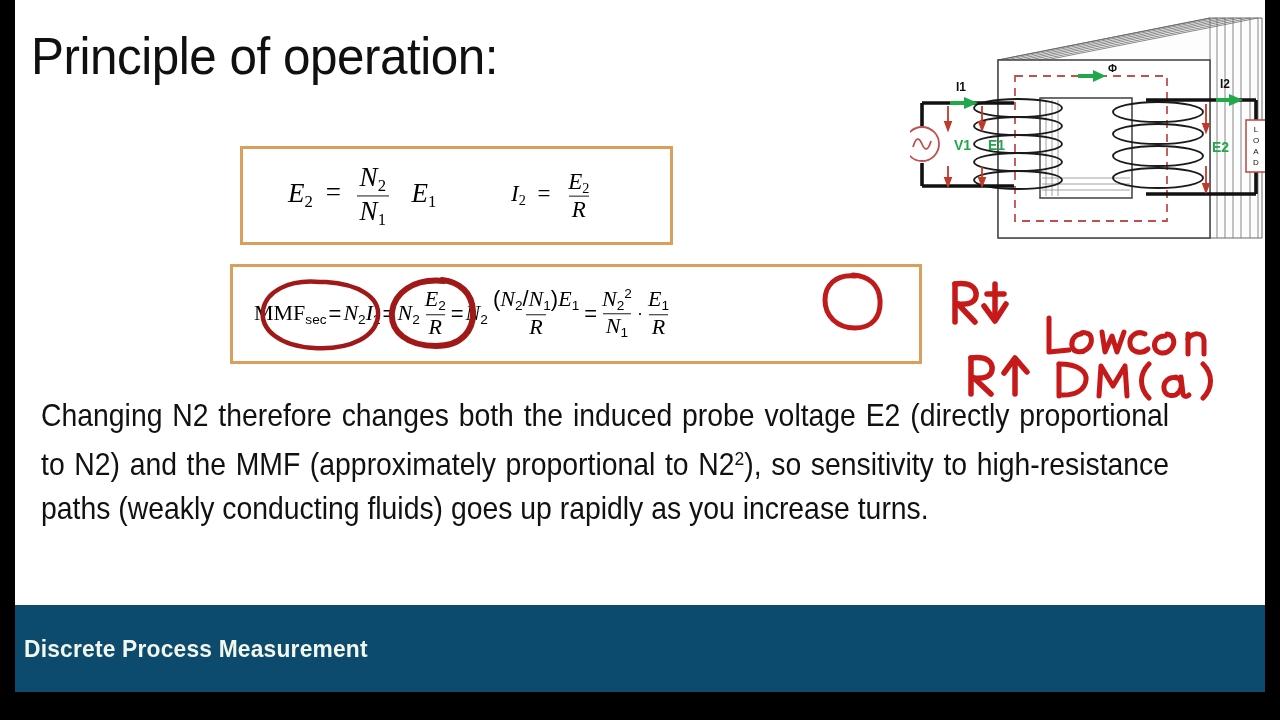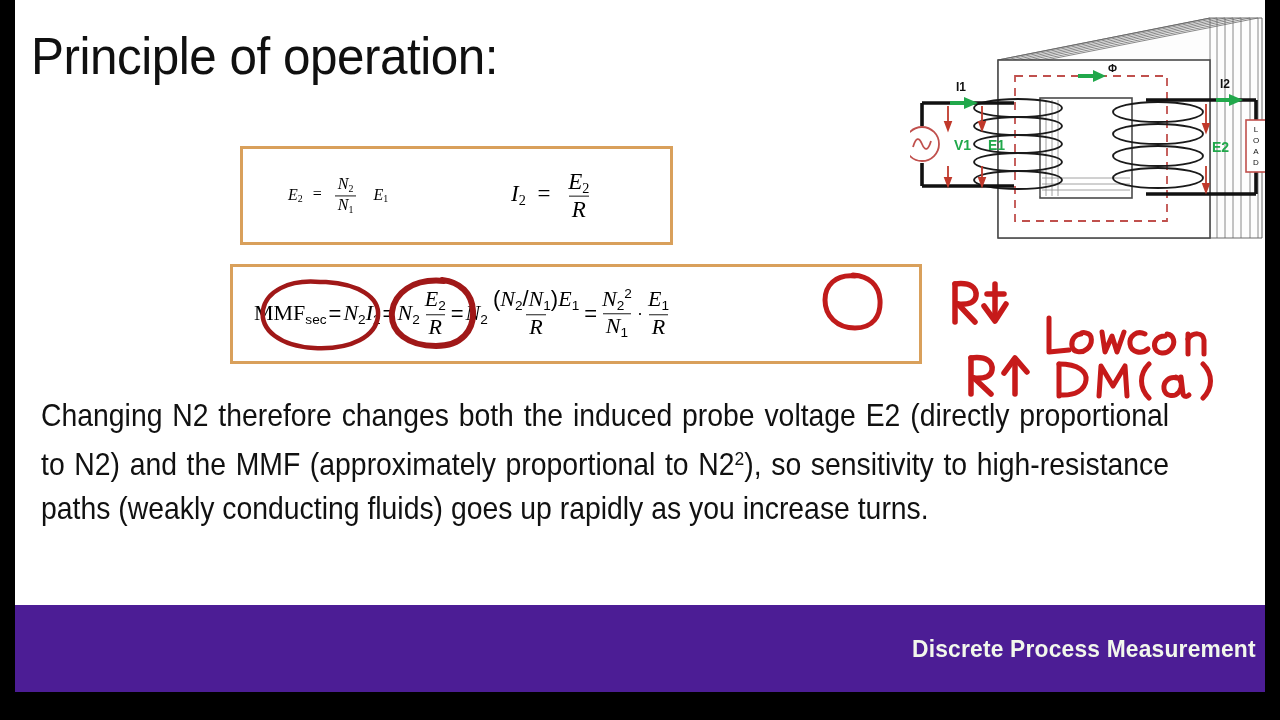--- a/index.html
+++ b/index.html
@@ -52,21 +52,21 @@
     align-items:center;
     vertical-align:middle;
     margin:0 3px;
     line-height:1.04;
   }
   .frac .num{ padding:0 3px 1px 3px; }
   .frac .den{ padding:1px 3px 0 3px; border-top:1.6px solid #1a1a1a; }
 
   
   #eq1{ position:absolute; left:45px; top:50%; transform:translateY(-50%);
-        font-size:16px; white-space:nowrap; }
+        font-size:27px; white-space:nowrap; }
   #eq2{ position:absolute; left:268px; top:50%; transform:translateY(-50%);
         font-size:23px; white-space:nowrap; }
 
   
   #eq3{ position:absolute; left:20px; top:50%; transform:translateY(-50%);
         font-size:22px; white-space:nowrap; display:flex; align-items:center; }
   #eq3 > span{ margin:0 1px; }
   .op{ font-style:normal; margin:0 6px; }
 
   
@@ -92,22 +92,22 @@
     transform:scaleX(0.93);
     transform-origin:left top;
   }
   #para sup{ font-size:0.62em; vertical-align:0.52em; font-style:normal; }
 
   
   #footer{
     position:absolute;
     left:0; bottom:0;
     width:1250px; height:87px;
-    background:#4c1d95;
-    display:flex; align-items:center; justify-content:flex-end;
+    background:#0c4a6e;
+    display:flex; align-items:center; justify-content:flex-start;
   }
   #footer-text{
     color:#F2F7EC;
     font-size:24px;
     font-weight:bold;
     letter-spacing:0.2px;
     transform:scaleX(0.95);
   }
 
   

